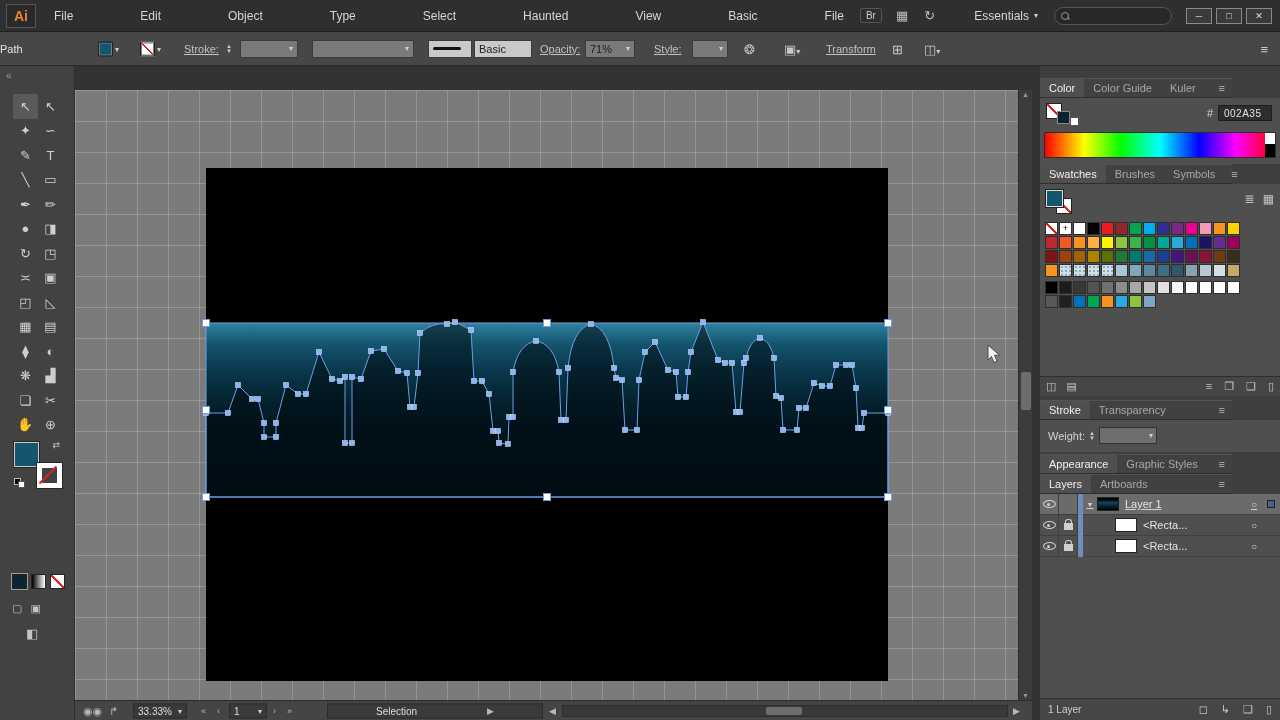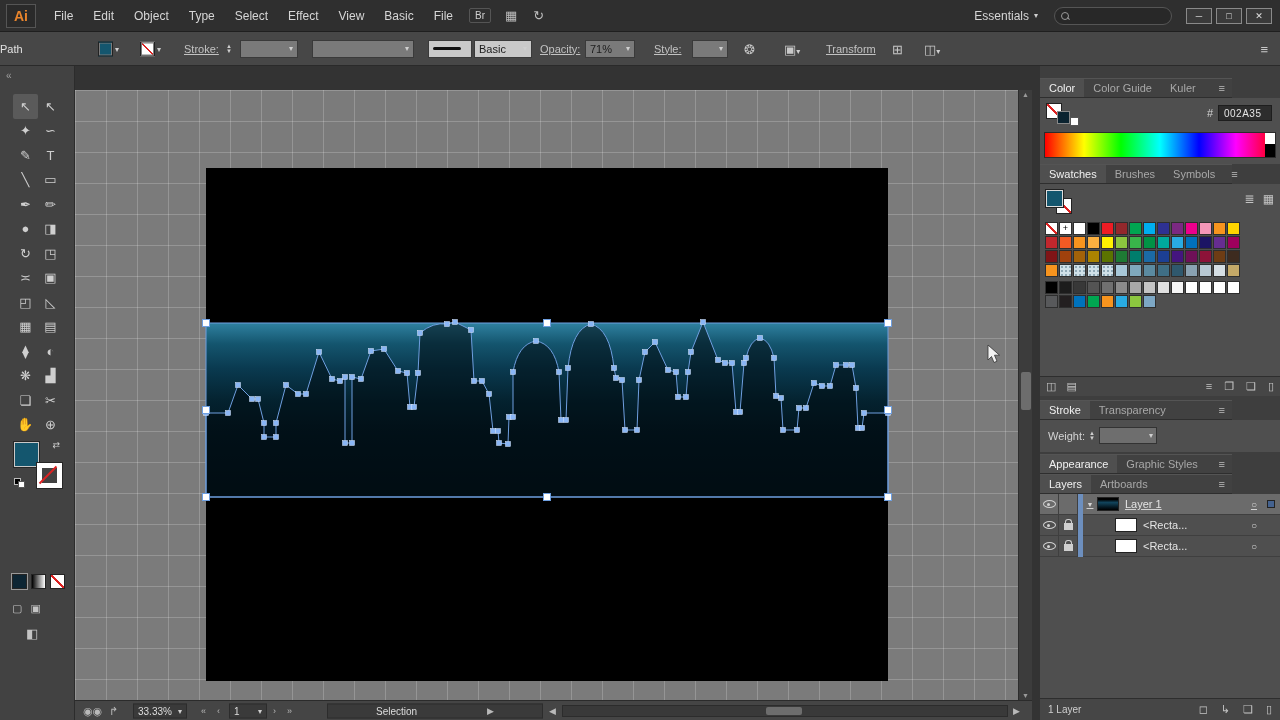--- a/index.html
+++ b/index.html
@@ -5,21 +5,21 @@
   * { margin:0; padding:0; box-sizing:border-box; }
   html,body { width:1280px; height:720px; overflow:hidden; background:#333;
     font-family:"Liberation Sans", sans-serif; -webkit-font-smoothing:antialiased; }
   #app { position:relative; width:1280px; height:720px; background:#333; }
 
   
   #menubar { position:absolute; left:0; top:0; width:1280px; height:32px; background:#2f2f2f;
     border-bottom:1px solid #1f1f1f; display:flex; align-items:center; color:#cfcfcf; }
   .ai-logo { width:30px; height:24px; margin:0 8px 0 6px; background:#2a2a2a; border:1px solid #555;
     color:#e8842c; font-weight:bold; font-size:14px; display:flex; align-items:center; justify-content:center; }
-  #menu-items { display:flex; }
+  #menu-items { display:flex;gap:47px; }
   .menu-item { padding:0 10px; font-size:12px; color:#d6d6d6; line-height:32px; cursor:default; }
   .mb-icon { margin:0 8px; font-size:13px; color:#bdbdbd; }
   .mb-iconbox { margin:0 6px; padding:1px 5px; border:1px solid #555; border-radius:2px; font-size:10px; color:#cfcfcf; }
   #workspace-switcher { margin-left:auto; font-size:12px; color:#d6d6d6; display:flex; align-items:center; gap:5px; }
   #search-box { margin:0 14px 0 16px; width:118px; height:18px; background:#282828; border:1px solid #555;
     border-radius:9px; display:flex; align-items:center; padding-left:6px; }
   .mag { position:relative; width:8px; height:8px; }
   .mag::before { content:""; position:absolute; left:0; top:0; width:6px; height:6px; border:1px solid #9a9a9a; border-radius:50%; }
   .mag::after  { content:""; position:absolute; left:6px; top:6px; width:3px; height:1px; background:#9a9a9a; transform:rotate(45deg); }
   #win-controls { display:flex; margin-right:8px; gap:4px; }
@@ -184,21 +184,21 @@
 <div id="app">
 
   <header id="menubar">
     <div class="ai-logo">Ai</div>
     <nav id="menu-items">
         <span class="menu-item">File</span>
         <span class="menu-item">Edit</span>
         <span class="menu-item">Object</span>
         <span class="menu-item">Type</span>
         <span class="menu-item">Select</span>
-        <span class="menu-item">Effect</span>
+        <span class="menu-item">Haunted</span>
         <span class="menu-item">View</span>
         <span class="menu-item">Basic</span>
         <span class="menu-item">File</span>
       </nav>
     <span class="mb-iconbox">Br</span>
     <span class="mb-icon">▦</span>
     <span class="mb-icon">↻</span>
     <div id="workspace-switcher">
       <span>Essentials</span>
       <span class="caret">▾</span>

